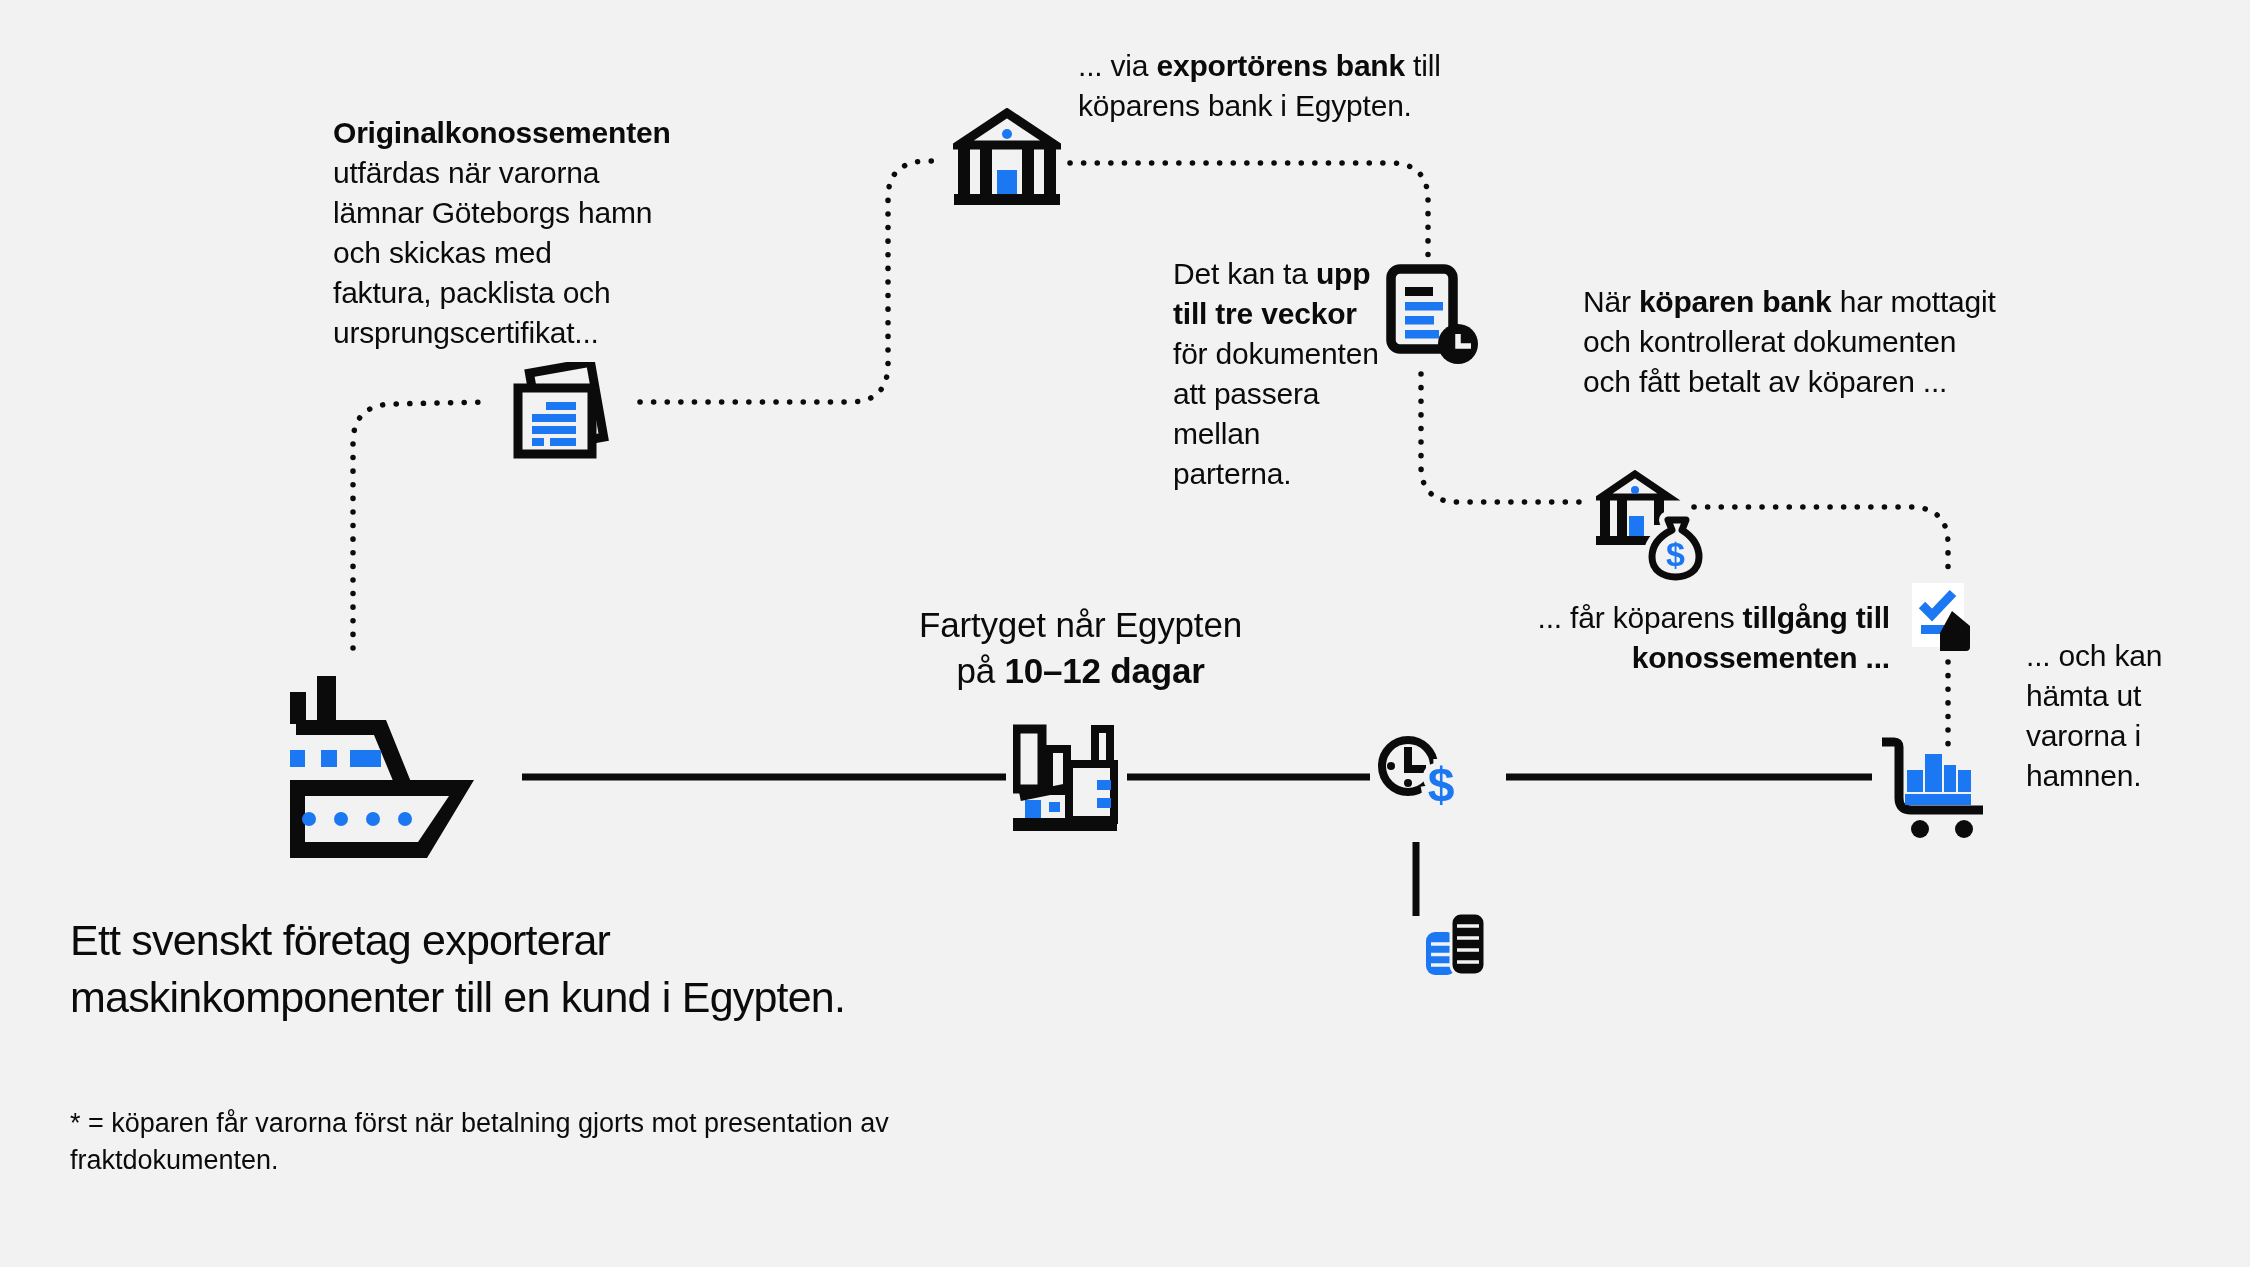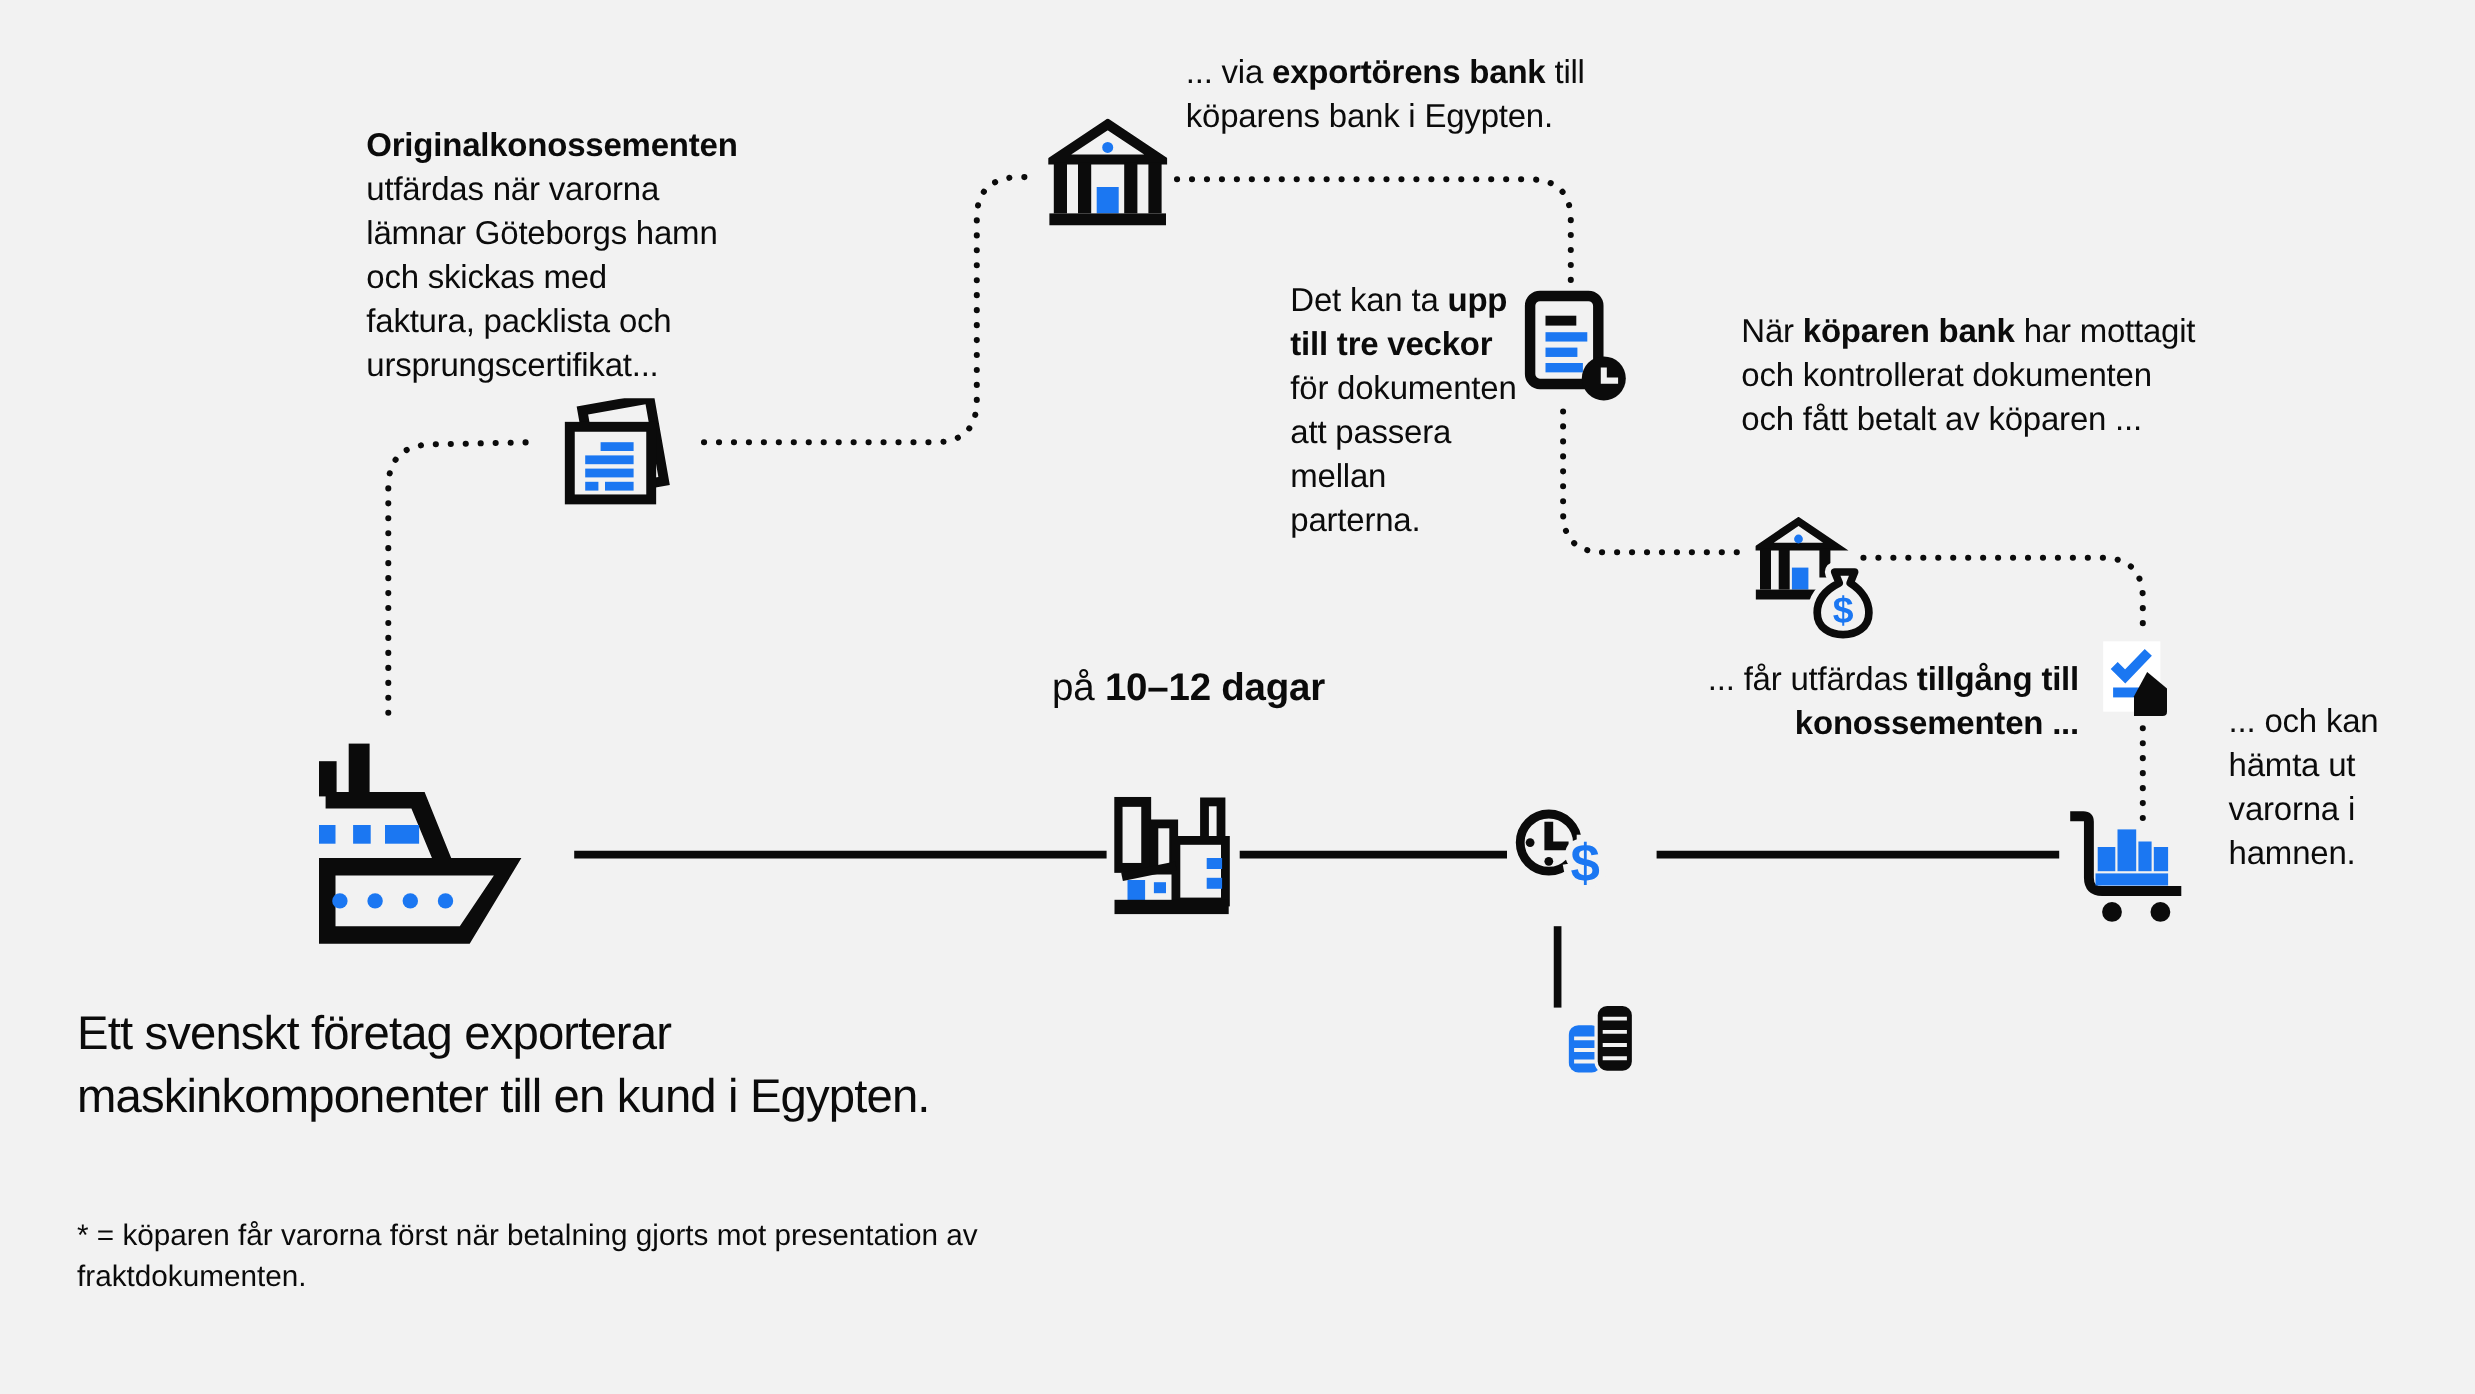--- a/index.html
+++ b/index.html
@@ -60,28 +60,29 @@
 
   <div class="note" style="left:1173px;top:254px;width:210px;">
     <span>Det kan ta </span><b>upp till tre veckor</b><span> för dokumenten att passera mellan parterna.</span>
   </div>
 
   <div class="note" style="left:1583px;top:282px;width:420px;">
     <span>När </span><b>köparen bank</b><span> har mottagit och kontrollerat dokumenten och fått betalt av köparen ...</span>
   </div>
 
   <div class="note access" style="left:1430px;top:598px;width:460px;">
-    <span>... får utfärdas </span><b>tillgång till konossementen ...</b>
+    <span>... får köparens </span><b>tillgång till konossementen ...</b>
   </div>
 
   <div class="note" style="left:2026px;top:636px;width:200px;">
     <span>... och kan hämta ut varorna i hamnen.</span>
   </div>
 
   <div class="note transit" style="left:878px;top:602px;width:405px;">
+    <div>Fartyget når Egypten</div>
     <div><span>på </span><b>10–12 dagar</b></div>
   </div>
 
   <div class="intro" style="left:70px;top:912px;width:1000px;">
     <div>Ett svenskt företag exporterar</div>
     <div>maskinkomponenter till en kund i Egypten.</div>
   </div>
 
   <div class="footnote" style="left:70px;top:1105px;width:820px;">
     <span>* = köparen får varorna först när betalning gjorts mot presentation av fraktdokumenten.</span>

